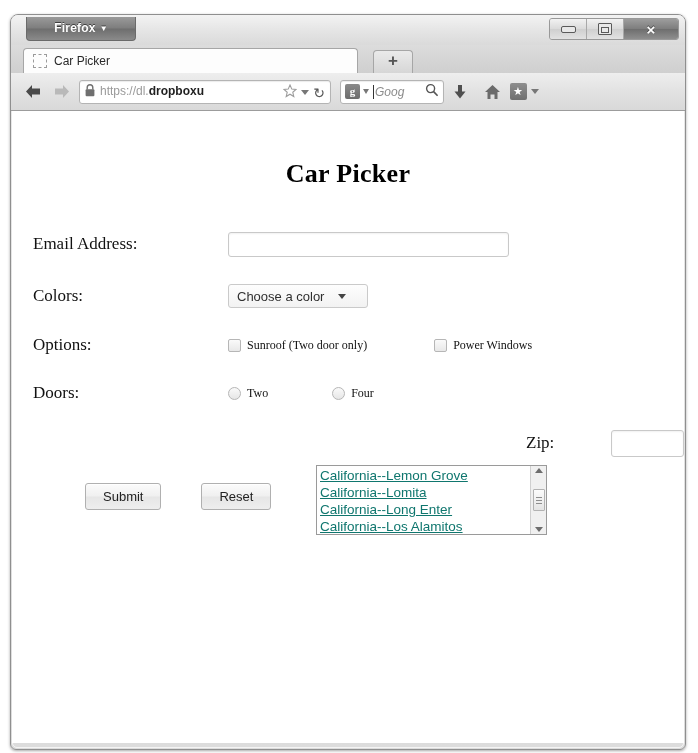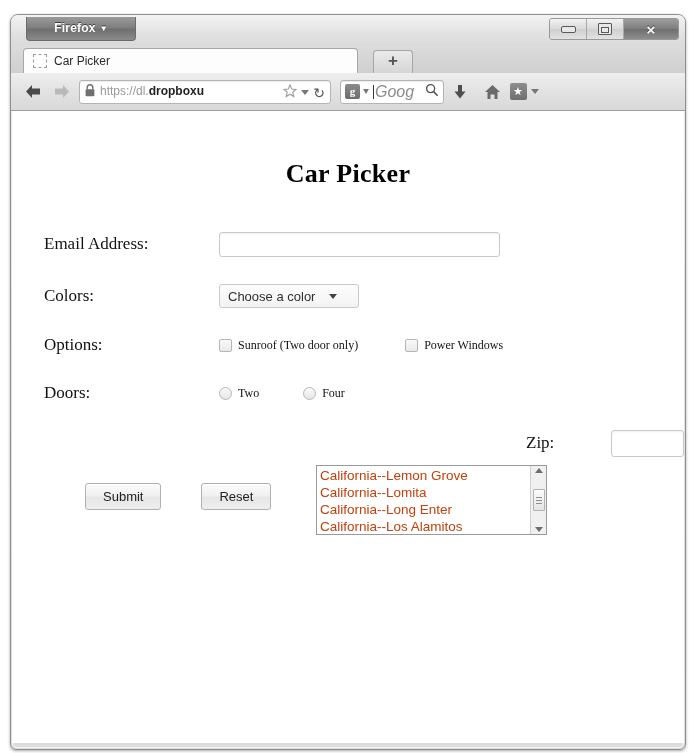--- a/index.html
+++ b/index.html
@@ -269,21 +269,21 @@
   }
   .text-cursor {
     width: 1px;
     height: 14px;
     background: #333;
     flex: none;
     margin-right: 1px;
   }
   .search-placeholder {
     flex: 1;
-    font-size: 16px;
+    font-size: 12px;
     font-style: italic;
     color: #8c8c8c;
     white-space: nowrap;
     overflow: hidden;
   }
   .magnifier { flex: none; }
 
   .tool-icon {
     width: 32px;
     height: 26px;
@@ -323,21 +323,22 @@
     text-align: center;
     font-size: 26px;
     font-weight: bold;
     margin: 48px 0 0 0;
     letter-spacing: 0.3px;
   }
 
   .form-row {
     display: flex;
     align-items: center;
-    margin-left: 32px;
+    margin-left: 21px;
+    gap: 20px;
   }
   .row-email { margin-top: 40px; height: 30px; }
   .row-colors { margin-top: 24px; height: 26px; }
   .row-options { margin-top: 24px; height: 24px; }
   .row-doors { margin-top: 24px; height: 24px; }
 
   .field-label {
     font-size: 17px;
     font-family: "Liberation Serif", serif;
     color: #111;
@@ -430,23 +431,24 @@
     display: flex;
   }
   .listbox-items {
     flex: 1;
     overflow: hidden;
     padding: 1px 0 0 3px;
   }
   .list-item {
     font-family: "Liberation Sans", sans-serif;
     font-size: 13.5px;
-    color: #c2410c;
+    color: #0f766e;
     line-height: 17px;
     white-space: nowrap;
+    text-decoration: underline;
   }
   .listbox-scroll {
     width: 16px;
     flex: none;
     background: #f0f0f0;
     border-left: 1px solid #cfcfcf;
     display: flex;
     flex-direction: column;
     align-items: center;
     justify-content: space-between;

